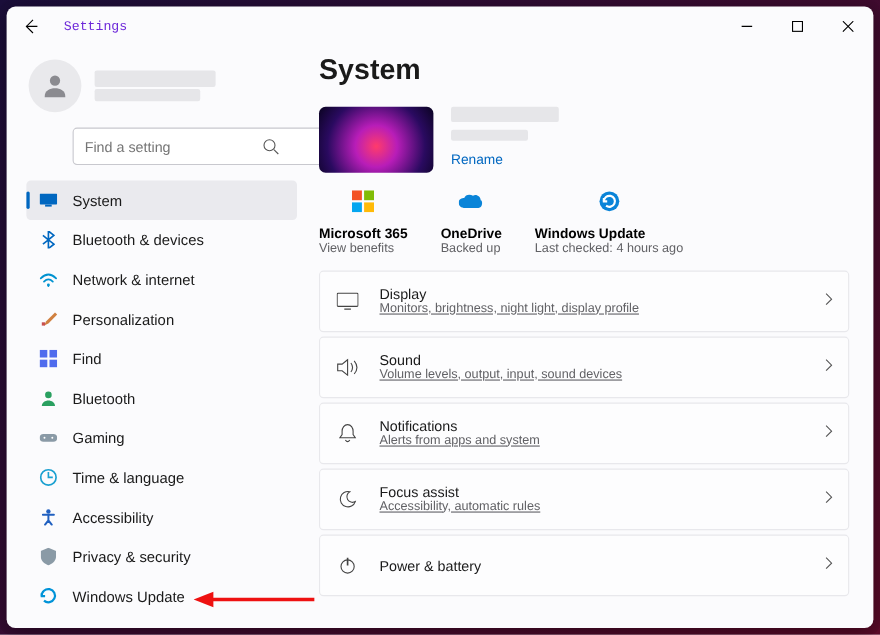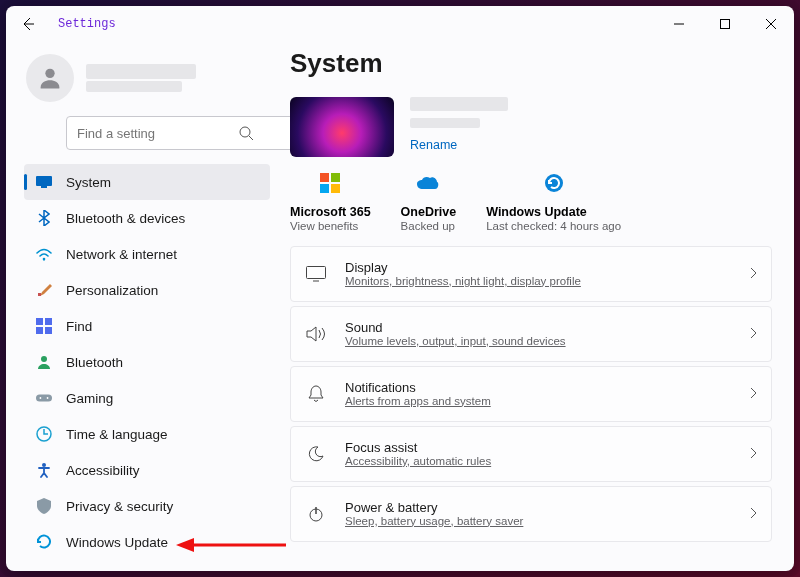--- a/index.html
+++ b/index.html
@@ -368,21 +368,20 @@
         </div>
         <div class="card">
           <span class="c-icon">
               <svg width="16" height="16" viewBox="0 0 16 16">
                 <circle cx="8" cy="9" r="6" stroke="#444" fill="none"></circle>
                 <path d="M8 1 V8" stroke="#444" stroke-width="1.5"></path>
               </svg>
             </span>
           <div class="meta">
               <span class="c-title">Power &amp; battery</span>
-              <span class="c-sub">Sleep, battery usage, battery saver</span>
             </div>
           <span class="chev"><svg width="8" height="12" viewBox="0 0 8 12">
                 <path d="M2 1 L7 6 L2 11" stroke="#555" fill="none"></path>
               </svg></span>
         </div>
       </div>
     </main>
   </div>
 
   <div class="arrow">

